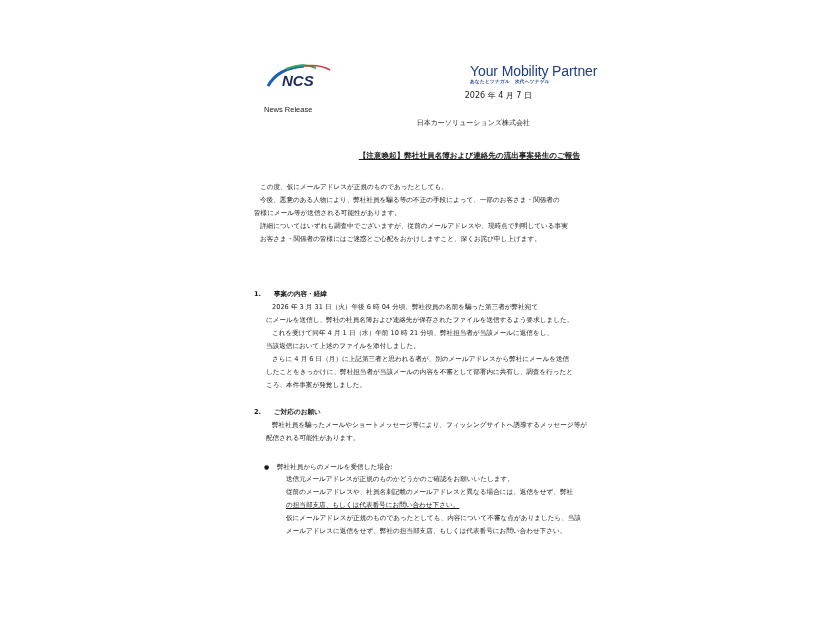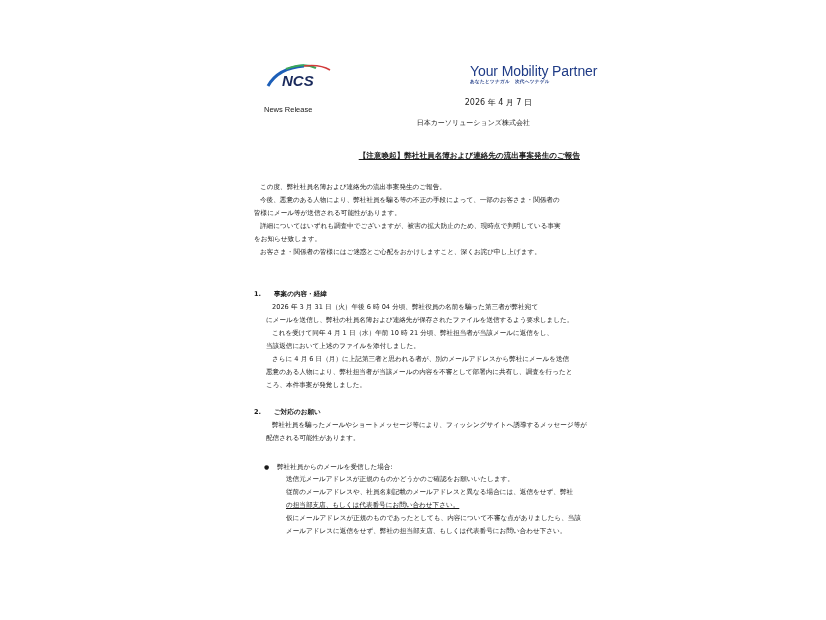--- a/index.html
+++ b/index.html
@@ -44,21 +44,20 @@
       color: #1f3b86;
       line-height: 7px;
       margin-top: 1px;
       letter-spacing: 0.3px;
     }
     .date {
       position: absolute;
       right: 256px; top: 91px;
       font-size: 8px;
       line-height: 10px;
-      margin-top: 7px;
     }
     .news-release {
       position: absolute;
       left: 264px; top: 105px;
       font-family: "Liberation Sans", sans-serif;
       font-size: 7.5px;
       line-height: 10px;
     }
     .company {
       position: absolute;
@@ -126,38 +125,37 @@
 
   <div class="news-release">News Release</div>
 
   <div class="company">日本カーソリューションズ株式会社</div>
 
   <div class="title">
     <span>【注意喚起】弊社社員名簿および連絡先の流出事案発生のご報告</span>
   </div>
 
   <div class="body-text" style="top:181px;">
-    <span class="line indent1">この度、弊社社員名簿および連絡先の流出事案発生のご報告。</span>
+    <span class="line indent1">この度、仮にメールアドレスが正規のものであったとしても。</span>
     <span class="line indent1">今後、悪意のある人物により、弊社社員を騙る等の不正の手段によって、一部のお客さま・関係者の</span>
     <span class="line">皆様にメール等が送信される可能性があります。</span>
-    <span class="line indent1">詳細についてはいずれも調査中でございますが、被害の拡大防止のため、現時点で判明している事実</span>
-    <span class="line">をお知らせ致します。</span>
+    <span class="line indent1">詳細についてはいずれも調査中でございますが、従前のメールアドレスや、現時点で判明している事実</span>
     <span class="line indent1">お客さま・関係者の皆様にはご迷惑とご心配をおかけしますこと、深くお詫び申し上げます。</span>
   </div>
 
   <div class="body-text" style="top:288px;">
     <span class="line heading">
       <span class="num">1.</span><span>事案の内容・経緯</span>
     </span>
     <span class="line indent2" style="padding-left:18px;">2026 年 3 月 31 日（火）午後 6 時 04 分頃、弊社役員の名前を騙った第三者が弊社宛て</span>
     <span class="line indent2" style="padding-left:12px;">にメールを送信し、弊社の社員名簿および連絡先が保存されたファイルを送信するよう要求しました。</span>
     <span class="line indent2" style="padding-left:18px;">これを受けて同年 4 月 1 日（水）午前 10 時 21 分頃、弊社担当者が当該メールに返信をし、</span>
     <span class="line indent2" style="padding-left:12px;">当該返信において上述のファイルを添付しました。</span>
     <span class="line indent2" style="padding-left:18px;">さらに 4 月 6 日（月）に上記第三者と思われる者が、別のメールアドレスから弊社にメールを送信</span>
-    <span class="line indent2" style="padding-left:12px;">悪意のある人物により、弊社担当者が当該メールの内容を不審として部署内に共有し、調査を行ったと</span>
+    <span class="line indent2" style="padding-left:12px;">したことをきっかけに、弊社担当者が当該メールの内容を不審として部署内に共有し、調査を行ったと</span>
     <span class="line indent2" style="padding-left:12px;">ころ、本件事案が発覚しました。</span>
   </div>
 
   <div class="body-text" style="top:406px;">
     <span class="line heading">
       <span class="num">2.</span><span>ご対応のお願い</span>
     </span>
     <span class="line" style="padding-left:18px;">弊社社員を騙ったメールやショートメッセージ等により、フィッシングサイトへ誘導するメッセージ等が</span>
     <span class="line" style="padding-left:12px;">配信される可能性があります。</span>
   </div>

